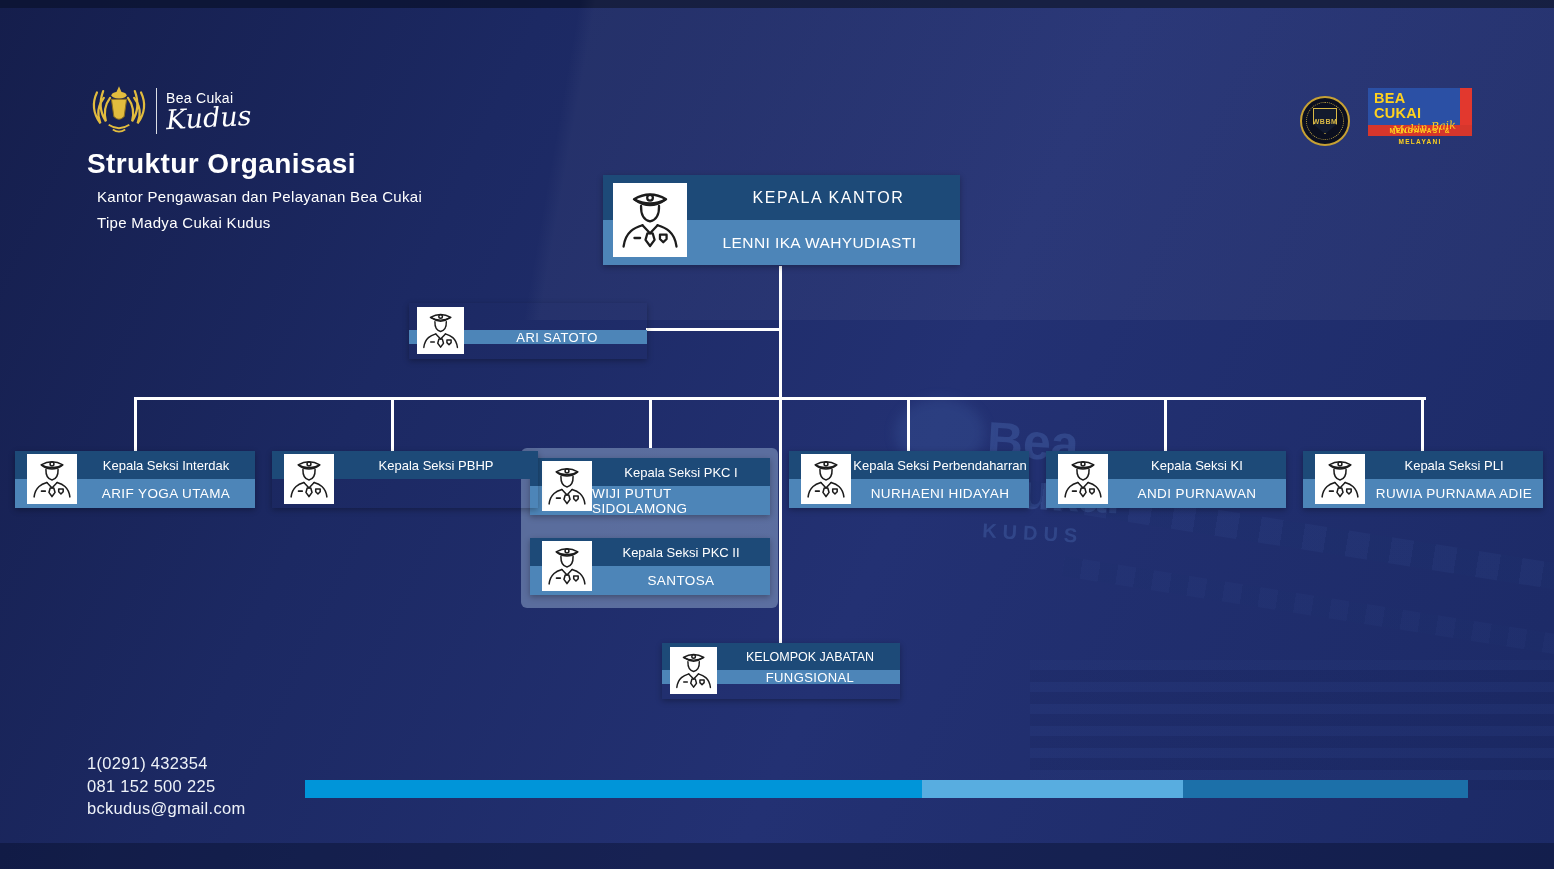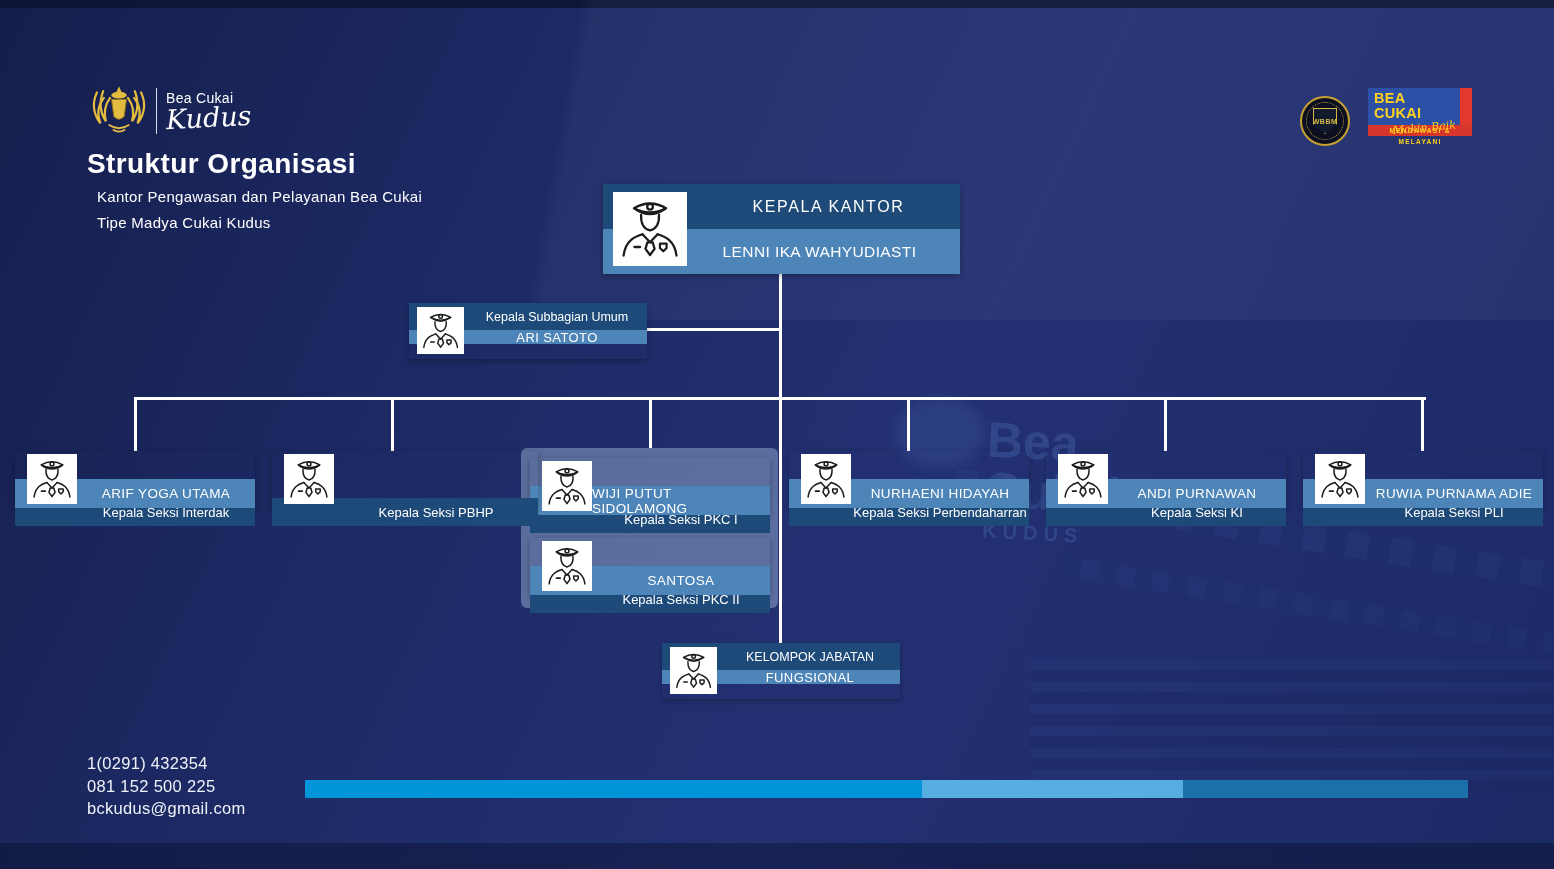--- a/index.html
+++ b/index.html
@@ -55,21 +55,21 @@
   .node .node-header,.node .node-name{position:absolute;left:0;right:0;display:flex;align-items:center;
     justify-content:center;box-sizing:border-box;color:#fff;}
   .node .node-header{top:0;background:#1d4a78;}
   .node .node-name{background:#4d85b8;letter-spacing:.4px;}
   .node .icon-box{position:absolute;background:#fff;z-index:2;display:flex;align-items:center;justify-content:center;}
   .node-lg{width:357px;height:90px;}
   .node-lg .node-header{height:45px;padding-left:94px;font-size:16px;letter-spacing:1.6px;}
   .node-lg .node-name{top:45px;height:45px;padding-left:76px;font-size:15.5px;}
   .node-lg .icon-box{left:10px;top:8px;width:74px;height:74px;}
   .node-md{width:240px;height:57px;}
-  .node-md .node-header{height:28px;padding-left:62px;font-size:13px;margin-top:47px;}
+  .node-md .node-header{height:28px;padding-left:62px;font-size:13px;}
   .node-md .node-name{top:28px;height:29px;padding-left:62px;font-size:13.5px;}
   .node-md .icon-box{left:12px;top:3px;width:50px;height:50px;}
   .node-sm{width:238px;height:56px;}
   .node-sm .node-header{height:27px;padding-left:58px;font-size:12.5px;}
   .node-sm .node-name{top:27px;height:14px;padding-left:58px;font-size:13px;}
   .node-sm .icon-box{left:8px;top:4px;width:47px;height:47px;}
   .group-panel{position:absolute;left:521px;top:448px;width:257px;height:160px;z-index:2;
     background:rgba(150,173,208,0.5);border-radius:6px;}
   
   .contact{position:absolute;left:87px;top:752px;z-index:4;font-size:16.5px;letter-spacing:.3px;line-height:22.5px;color:#eef2f8;}
@@ -141,41 +141,40 @@
   <div class="conn" style="left:779px;top:266px;width:3px;height:379px;"></div>
   <div class="conn" style="left:646px;top:328px;width:134px;height:3px;"></div>
   <div class="conn" style="left:134px;top:397px;width:1292px;height:3px;"></div>
   <div class="conn" style="left:134px;top:397px;width:3px;height:54px;"></div>
   <div class="conn" style="left:391px;top:397px;width:3px;height:54px;"></div>
   <div class="conn" style="left:649px;top:397px;width:3px;height:51px;"></div>
   <div class="conn" style="left:907px;top:397px;width:3px;height:54px;"></div>
   <div class="conn" style="left:1164px;top:397px;width:3px;height:54px;"></div>
   <div class="conn" style="left:1421px;top:397px;width:3px;height:54px;"></div>
 
-  <div class="node node-lg" style="left:603px;top:184px;">
+  <div class="node node-lg" style="left:603px;top:175px;">
     <div class="node-header">KEPALA KANTOR</div>
     <div class="node-name">LENNI IKA WAHYUDIASTI</div>
     <div class="icon-box">
         <svg viewBox="0 0 72 72" width="92%" height="92%" fill="none" stroke="#1c1c1c" stroke-width="2.4" stroke-linecap="round" stroke-linejoin="round">
     <path d="M19 14 Q36 4 53 14 Q36 23 19 14 Z"></path>
     <circle cx="36" cy="12.5" r="3"></circle>
     <path d="M20 14.5 Q36 26 52 14.5"></path>
     <path d="M26.5 21 Q26 35 36 37.5 Q46 35 45.5 21"></path>
     <path d="M8 64 C10 48 20 44 28 41.5"></path>
     <path d="M64 64 C62 48 52 44 44 41.5"></path>
     <path d="M28 41.5 L36 50 L44 41.5"></path>
     <path d="M33.2 50 h5.6 l2 7 l-4.8 6.5 l-4.8 -6.5 z"></path>
     <path d="M46.5 51.5 h7 v4.5 l-3.5 3.5 l-3.5 -3.5 z"></path>
     <path d="M19.5 55 h6"></path>
   </svg>
       </div>
   </div>
 
   <div class="node node-sm" style="left:409px;top:303px;">
-    <div class="node-header">Kepala Subbagian Umum</div>
     <div class="node-name">ARI SATOTO</div>
     <div class="icon-box">
         <svg viewBox="0 0 72 72" width="92%" height="92%" fill="none" stroke="#1c1c1c" stroke-width="2.4" stroke-linecap="round" stroke-linejoin="round">
     <path d="M19 14 Q36 4 53 14 Q36 23 19 14 Z"></path>
     <circle cx="36" cy="12.5" r="3"></circle>
     <path d="M20 14.5 Q36 26 52 14.5"></path>
     <path d="M26.5 21 Q26 35 36 37.5 Q46 35 45.5 21"></path>
     <path d="M8 64 C10 48 20 44 28 41.5"></path>
     <path d="M64 64 C62 48 52 44 44 41.5"></path>
     <path d="M28 41.5 L36 50 L44 41.5"></path>

